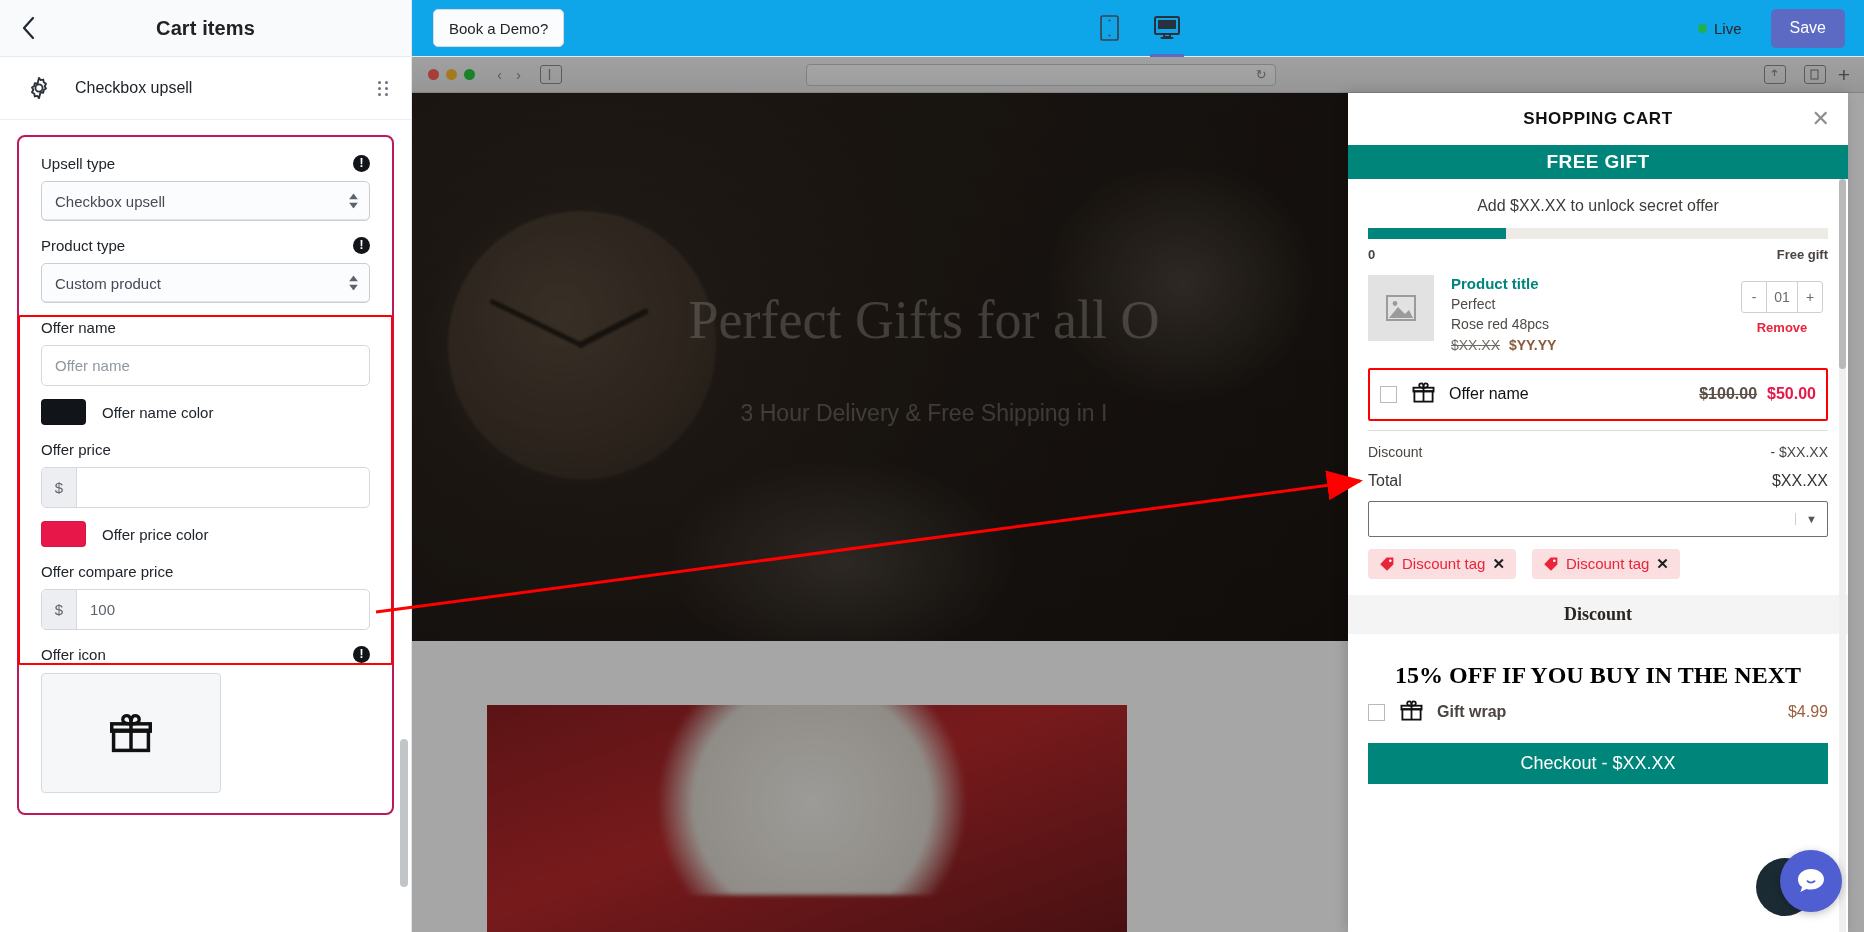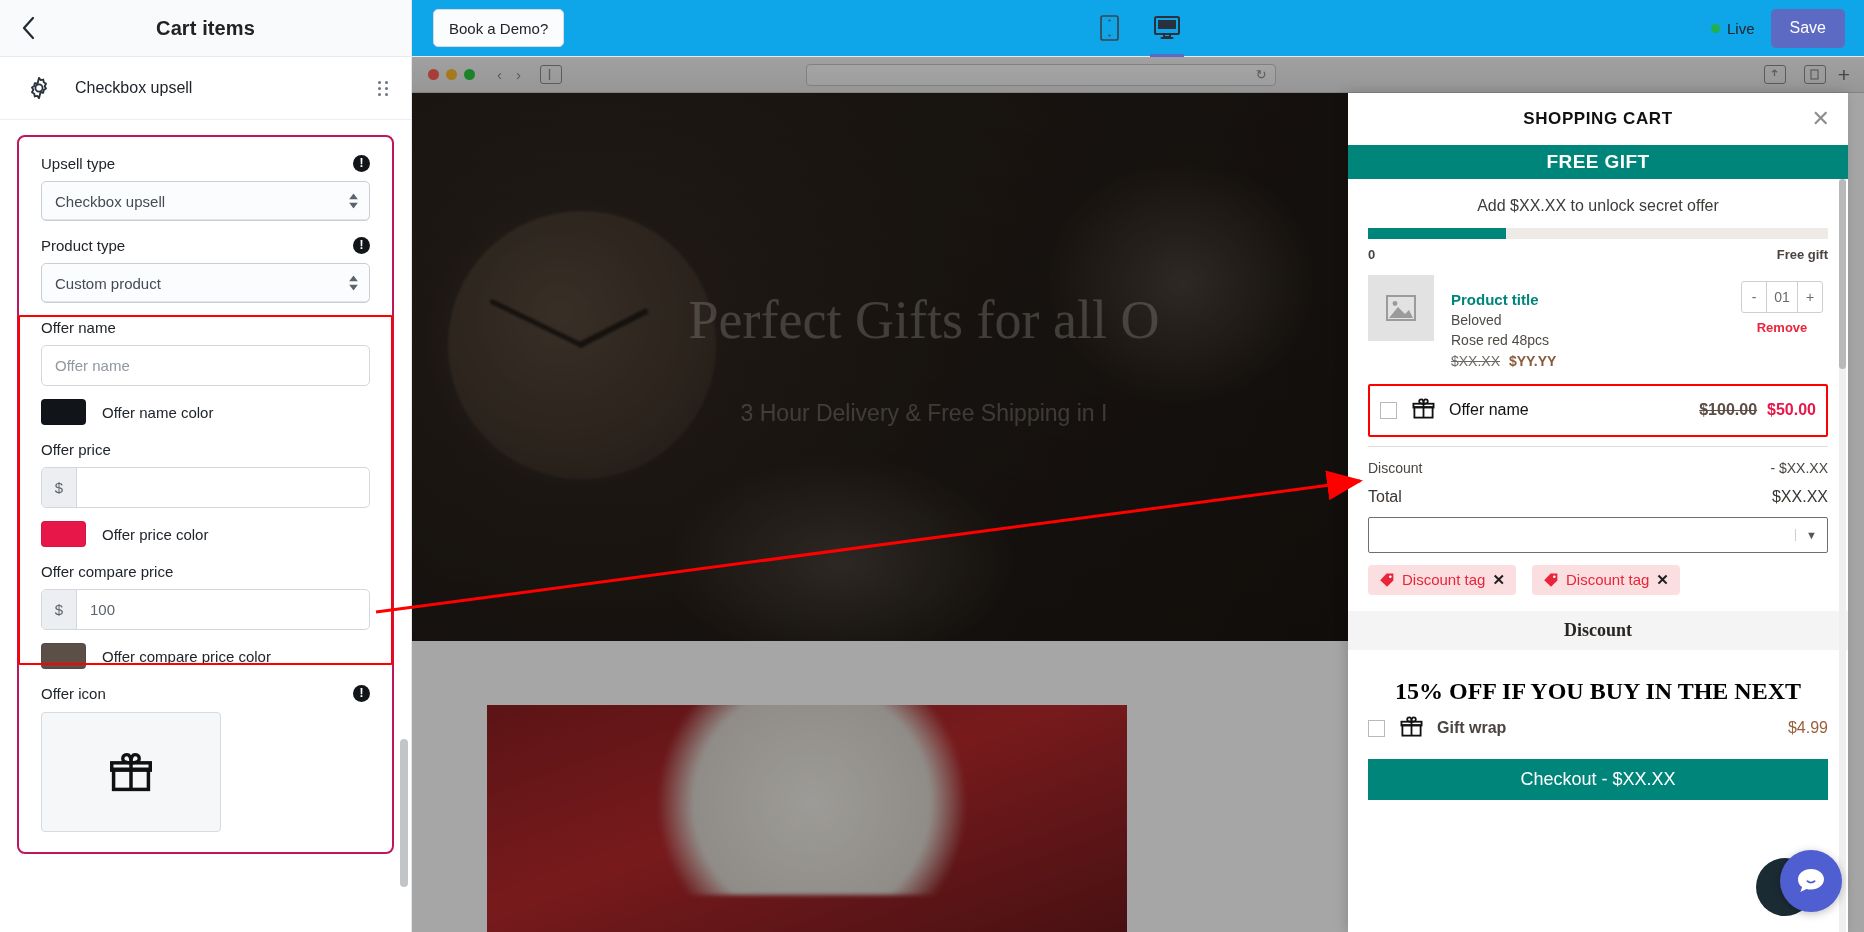--- a/index.html
+++ b/index.html
@@ -143,21 +143,21 @@
   }
   .dev-btn {
     width: 44px; height: 57px; display: flex; align-items: center;
     justify-content: center; cursor: pointer; position: relative;
   }
   .dev-btn.active::after {
     content: ""; position: absolute; bottom: 0; left: 5px; right: 5px;
     height: 3px; background: #5c6ac4;
   }
   .topbar-right {
-    margin-left: auto; display: flex; align-items: center; gap: 16px;
+    margin-left: auto; display: flex; align-items: center; gap: 29px;
     padding-right: 19px;
   }
   .live-pill { display: flex; align-items: center; gap: 7px; font-size: 15px; color: #20252b; }
   .live-dot { width: 9px; height: 9px; border-radius: 50%; background: #22b04a; display: block; }
   .save-btn {
     background: #5c6ac4; color: #fff; font-size: 16px; height: 39px;
     padding: 0 19px; border-radius: 5px; display: flex; align-items: center;
     cursor: pointer; border: none;
   }
 
@@ -262,21 +262,21 @@
   .progress-fill { position: absolute; left: 0; top: 0; bottom: 0; background: #00857a; }
   .progress-labels {
     display: flex; justify-content: space-between; font-size: 13px; font-weight: 700;
     color: #4a4441; padding-top: 8px;
   }
   .product-row { display: flex; padding: 13px 0 7px; }
   .thumb {
     width: 66px; height: 66px; background: #e2e2e2; flex: 0 0 66px;
     display: flex; align-items: center; justify-content: center;
   }
-  .pinfo { flex: 1; padding-left: 17px; margin-top: 16px; }
+  .pinfo { flex: 1; padding-left: 17px; }
   .p-title { font-size: 15px; font-weight: 700; color: #00857a; margin-bottom: 3px; }
   .p-vendor, .p-variant { font-size: 14px; color: #4f4a46; line-height: 1.42; }
   .p-prices { font-size: 14px; margin-top: 2px; }
   .p-compare { color: #6f6a65; text-decoration: line-through; }
   .p-price { color: #8a5a3b; font-weight: 700; margin-left: 5px; }
   .qty-col { width: 92px; text-align: center; padding-top: 6px; }
   .stepper {
     display: inline-flex; border: 1px solid #cfcfcf; border-radius: 3px; overflow: hidden;
     background: #fff;
   }
@@ -442,24 +442,20 @@
           </div>
 
           <div class="field-label">
             <span class="txt">Offer compare price</span>
           </div>
           <div class="money-input">
             <span class="prefix">$</span>
             <span class="val">100</span>
           </div>
 
-          <div class="color-row" style="margin-bottom:4px">
-            <span class="swatch" id="sw-cmp" style="background: rgb(92, 79, 72);"></span>
-            <span class="clabel">Offer compare price color</span>
-          </div>
         </div>
 
         <div class="redbox" id="sidebar-redbox" style="left: -1px; top: 178px; right: -1px; height: 350px; border-color: rgb(255, 0, 0);"></div>
 
         <div style="margin-top:16px">
           <div class="field-label">
             <span class="txt">Offer icon</span>
             <span class="info-dot">!</span>
           </div>
           <div class="icon-preview">
@@ -590,21 +586,21 @@
             <div class="product-row">
               <div class="thumb">
                 <svg width="30" height="26" viewBox="0 0 30 26">
                   <rect x="1" y="1" width="28" height="24" fill="none" stroke="#9b9b9b" stroke-width="2"></rect>
                   <circle cx="9" cy="8.5" r="2.4" fill="#9b9b9b"></circle>
                   <path d="M3 23 L12 12 L19 19 L23 15 L27 23 Z" fill="#9b9b9b"></path>
                 </svg>
               </div>
               <div class="pinfo">
                 <div class="p-title">Product title</div>
-                <div class="p-vendor">Beloved</div>
+                <div class="p-vendor">Perfect</div>
                 <div class="p-variant">Rose red 48pcs</div>
                 <div class="p-prices">
                   <span class="p-compare">$XX.XX</span>
                   <span class="p-price">$YY.YY</span>
                 </div>
               </div>
               <div class="qty-col">
                 <div class="stepper">
                   <span>-</span>
                   <span class="q">01</span>

